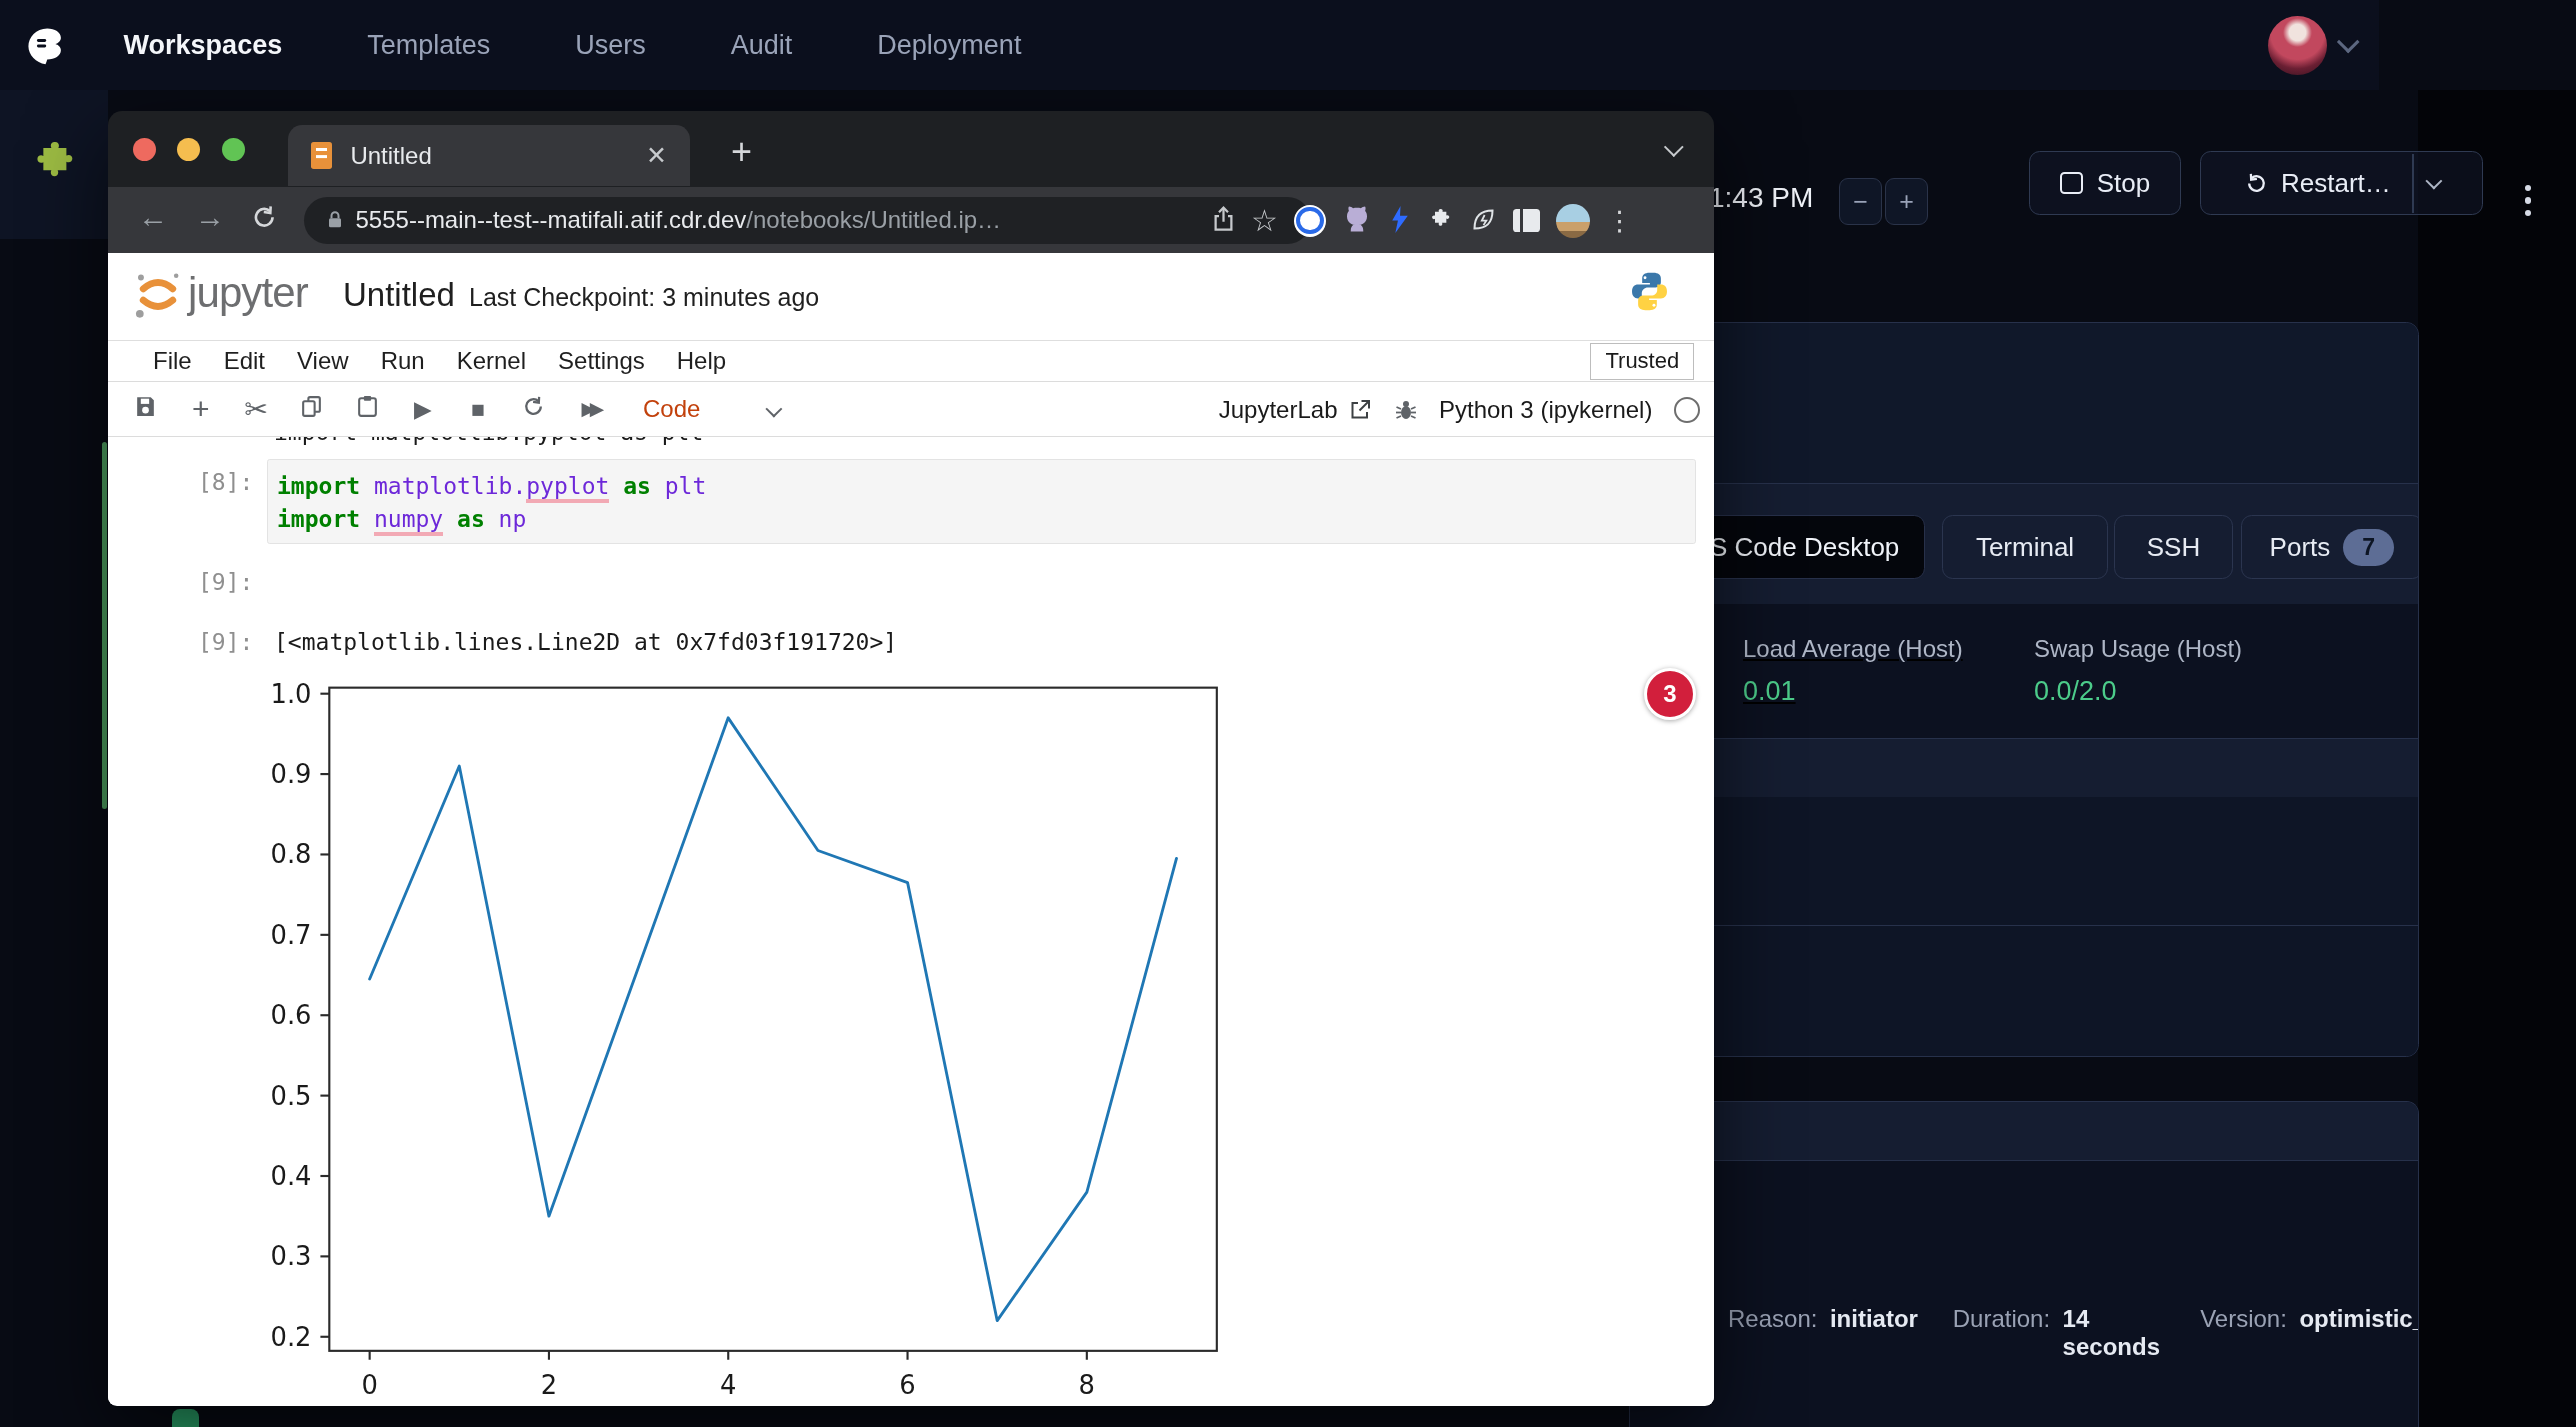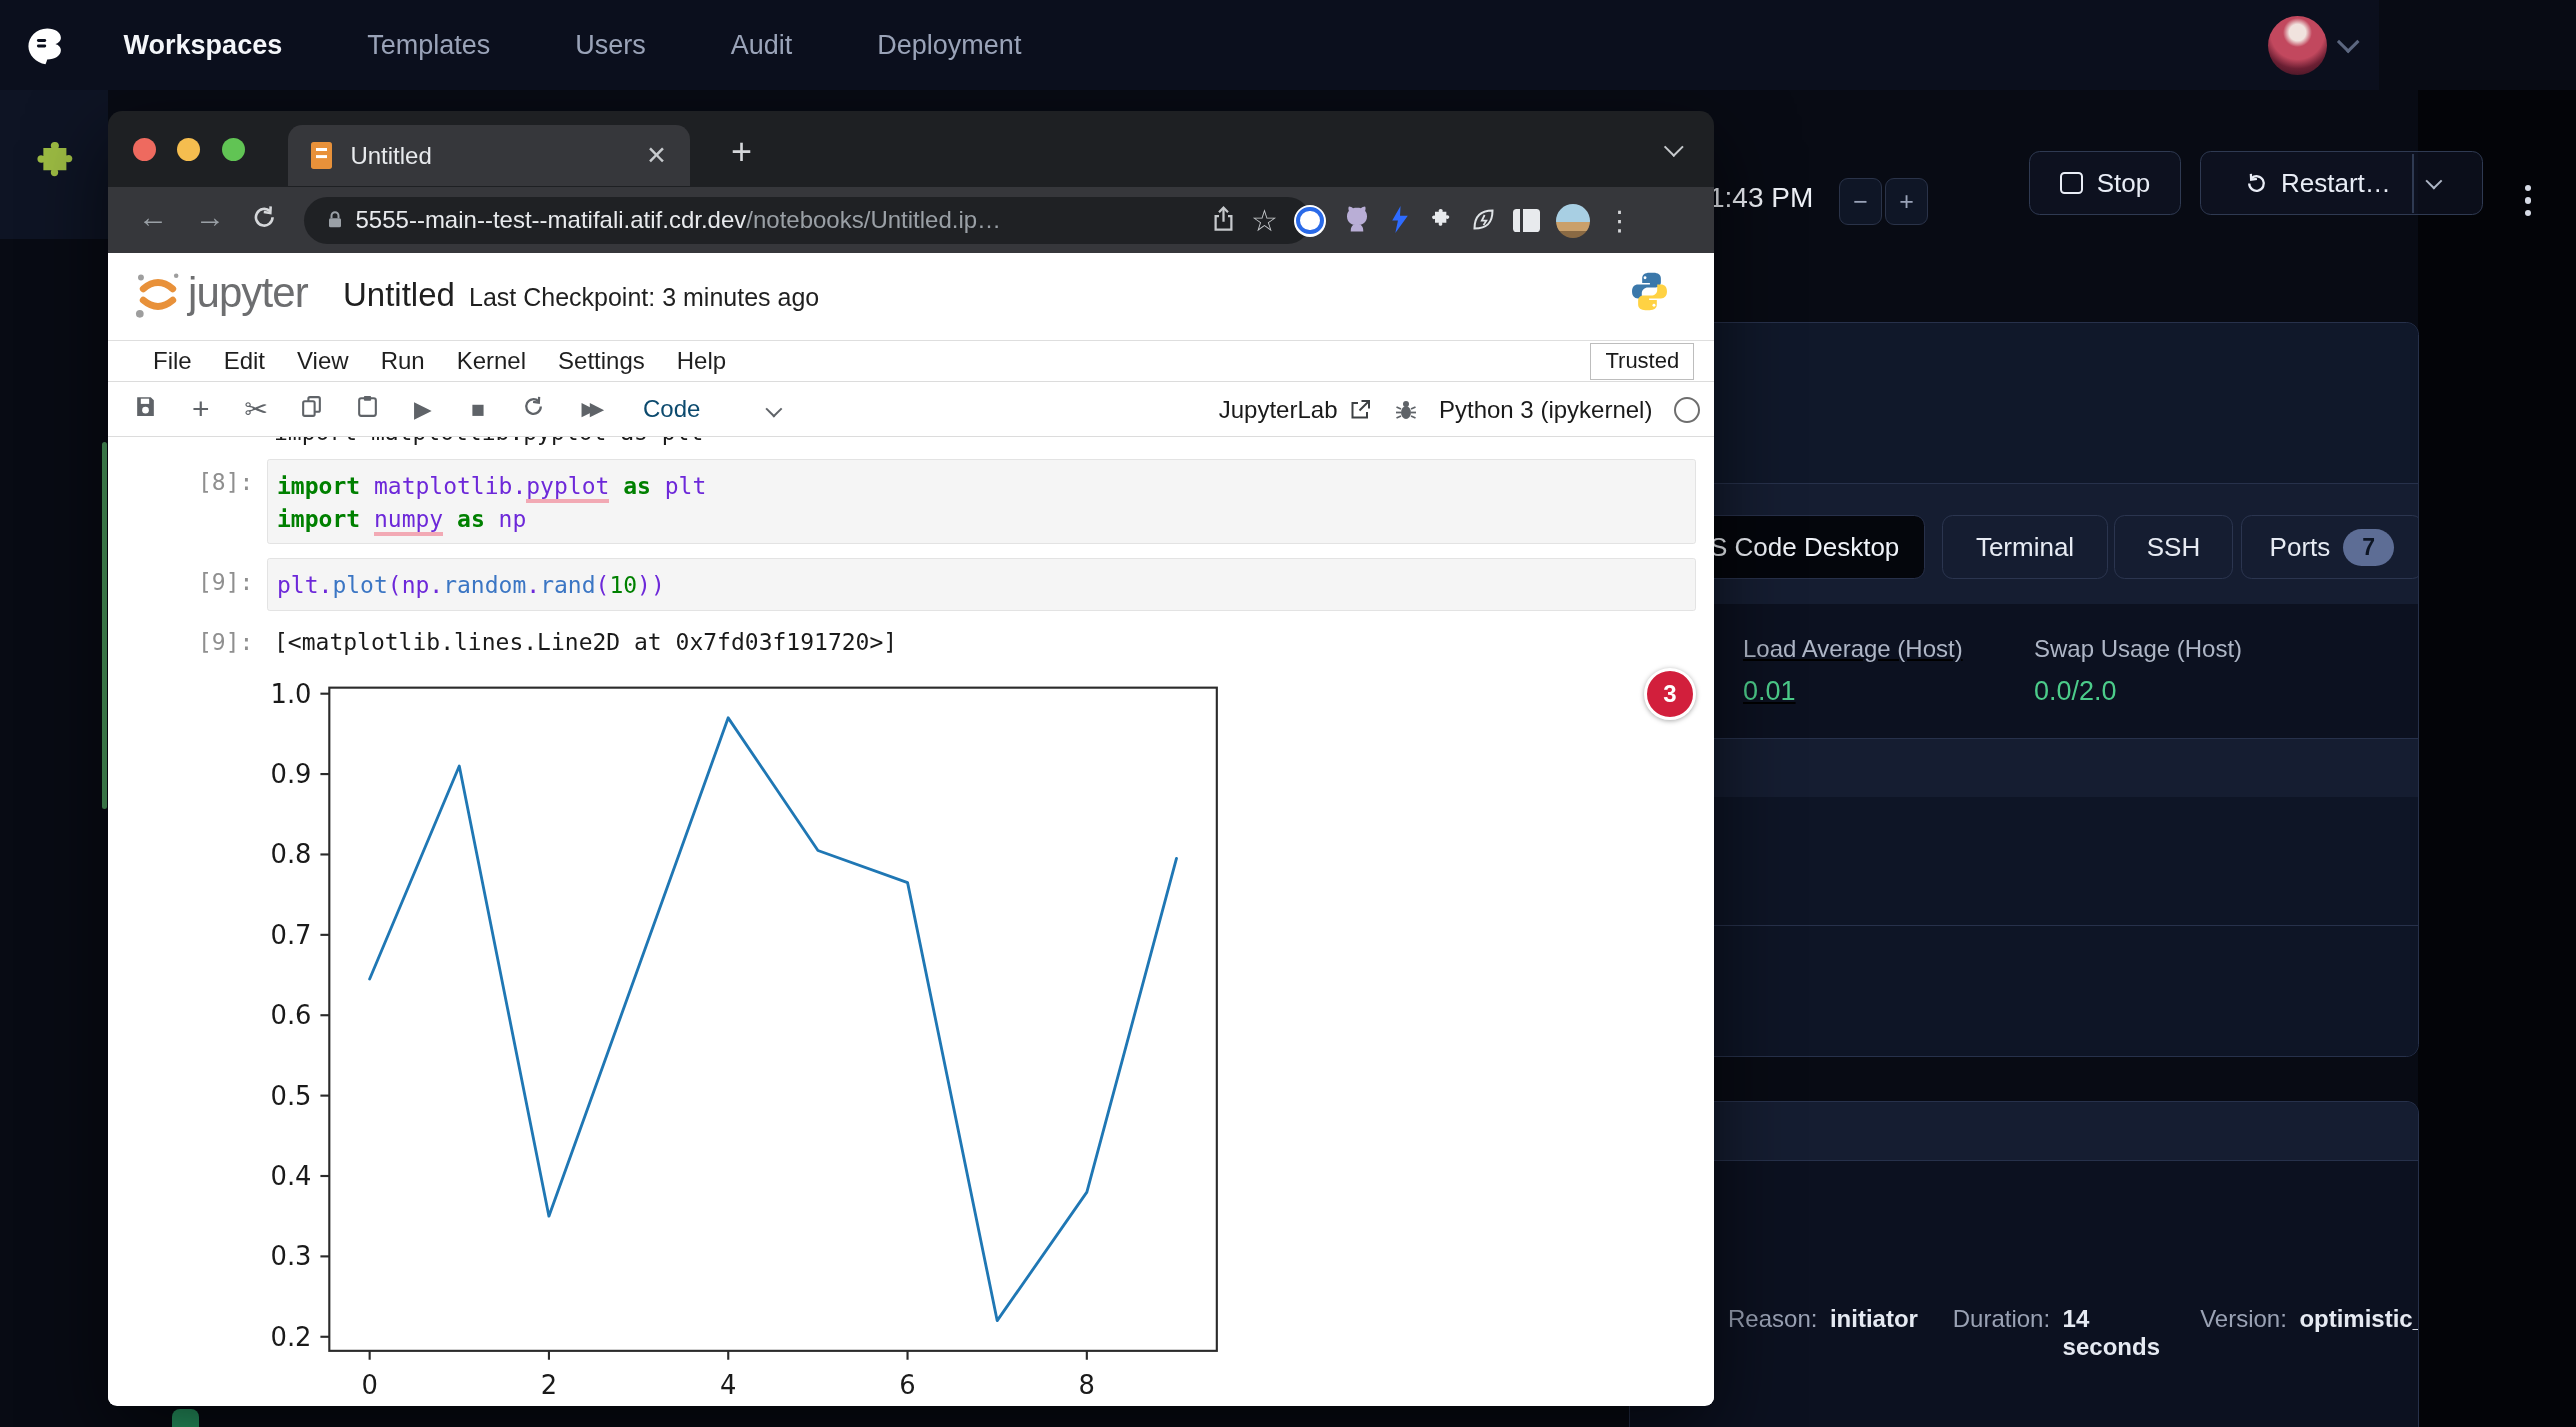--- a/index.html
+++ b/index.html
@@ -83,21 +83,21 @@
   .jy{position:absolute;left:0;top:142px;width:100%;height:1153px;background:#ffffff;color:#1f1f1f;}
   .jheader{position:absolute;left:0;top:0;width:100%;height:87px;border-bottom:0.9px solid #dedede;}
   .jbrand{position:absolute;left:80px;top:16px;font-size:42px;color:#6d6e70;letter-spacing:-0.9px;}
   .jtitle{position:absolute;left:235px;top:23px;font-size:33px;color:#1f1f1f;}
   .jcheckpoint{position:absolute;left:361px;top:30px;font-size:25px;color:#1f1f1f;}
   .jmenu{position:absolute;left:0;top:87px;width:100%;height:42px;border-bottom:0.9px solid #dcdcdc;display:flex;align-items:center;gap:32px;padding-left:45px;box-sizing:border-box;font-size:24px;color:#1f1f1f;}
   .jmenu span{cursor:pointer;}
   .trusted{position:absolute;right:19.6px;top:2.7px;border:1.3px solid #bdbdbd;border-radius:0;padding:4.5px 14.2px;font-size:22px;color:#1a1a1a;background:#fff;cursor:pointer;}
   .jtoolbar{position:absolute;left:0;top:129px;width:100%;height:55px;border-bottom:0.9px solid #dcdcdc;display:flex;align-items:center;gap:27px;padding-left:23px;box-sizing:border-box;color:#5f6368;}
   .jtb{width:28.5px;text-align:center;font-size:25px;cursor:pointer;}
-  .codesel{font-size:24px;color:#0c4a6e;margin-left:12.5px;cursor:pointer;}
+  .codesel{font-size:24px;color:#c2410c;margin-left:12.5px;cursor:pointer;}
   .codechev{width:9.8px;height:9.8px;border-right:2.2px solid #5f6368;border-bottom:2.2px solid #5f6368;transform:rotate(45deg);margin-left:41px;cursor:pointer;}
   .jtb-right{position:absolute;right:14.2px;top:0;height:55px;display:flex;align-items:center;gap:21.4px;}
   .jlab{font-size:24px;color:#1a1a1a;cursor:pointer;}
   .kname{font-size:24px;color:#1a1a1a;cursor:pointer;}
   .kstatus{width:22px;height:22px;border:2.7px solid #6e6e6e;border-radius:50%;}
   .jcontent{position:absolute;left:0;top:184px;width:100%;height:968px;overflow:hidden;background:#fff;}
   .clipline{position:absolute;left:166px;top:-18px;font-family:"DejaVu Sans Mono",monospace;font-size:23px;color:#1a1a1a;}
   .prompt{position:absolute;font-family:"DejaVu Sans Mono",monospace;font-size:23px;color:#8f8f8f;}
   .cellbox{position:absolute;left:159px;width:1429px;background:#f5f5f5;border:0.9px solid #e3e3e3;border-radius:2.7px;box-sizing:border-box;padding:9.8px 9px;cursor:text;}
   .codeline{font-family:"DejaVu Sans Mono",monospace;font-size:23px;line-height:33px;white-space:pre;color:#1a1a1a;}
@@ -393,23 +393,20 @@
       <div class="clipline">import matplotlib.pyplot as plt</div>
 
       <span class="prompt" style="left:90px;top:32px;">[8]:</span>
       <div class="cellbox" style="top:22px;height:85px;">
         <div class="codeline"><span class="tok kw">import</span><span class="tok nm"> matplotlib.</span><span class="tok nm ul">pyplot</span><span class="tok nm"> </span><span class="tok kw">as</span><span class="tok nm"> plt</span></div>
         <div class="codeline"><span class="tok kw">import</span><span class="tok nm"> </span><span class="tok nm ul">numpy</span><span class="tok nm"> </span><span class="tok kw">as</span><span class="tok nm"> np</span></div>
       </div>
       <div class="badge">3</div>
 
       <span class="prompt" style="left:90px;top:132px;">[9]:</span>
-      <div class="cellbox" style="top:121px;height:53px;">
-        <div class="codeline"><span class="tok nm">plt.</span><span class="tok fn">plot</span><span class="tok nm">(np.</span><span class="tok fn">random</span><span class="tok nm">.</span><span class="tok fn">rand</span><span class="tok nm">(</span><span class="tok num">10</span><span class="tok nm">))</span></div>
-      </div>
 
       <span class="prompt" style="left:90px;top:192px;">[9]:</span>
       <div class="outtext" style="top:192px;">[&lt;matplotlib.lines.Line2D at 0x7fd03f191720&gt;]</div>
 
       <svg id="chart-svg" class="abs" style="left:159px;top:239px;" width="997" height="723" viewBox="0 0 1120 812">
           <rect x="70" y="13" width="997" height="745" fill="#ffffff" stroke="#2b2b2b" stroke-width="2.4"></rect>
           <line x1="60" y1="742.1969696969697" x2="70" y2="742.1969696969697" stroke="#2b2b2b" stroke-width="2.4"></line>
           <text x="50" y="752.1969696969697" text-anchor="end" font-size="29" fill="#1a1a1a" font-family="DejaVu Sans, sans-serif">0.2</text>
           <line x1="60" y1="651.8939393939394" x2="70" y2="651.8939393939394" stroke="#2b2b2b" stroke-width="2.4"></line>
           <text x="50" y="661.8939393939394" text-anchor="end" font-size="29" fill="#1a1a1a" font-family="DejaVu Sans, sans-serif">0.3</text>

